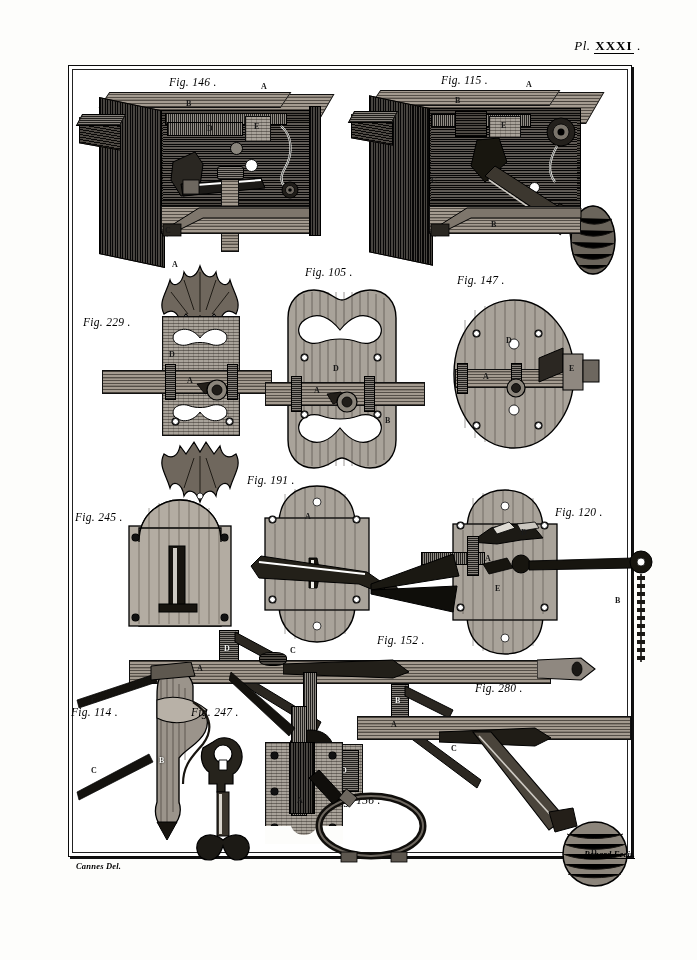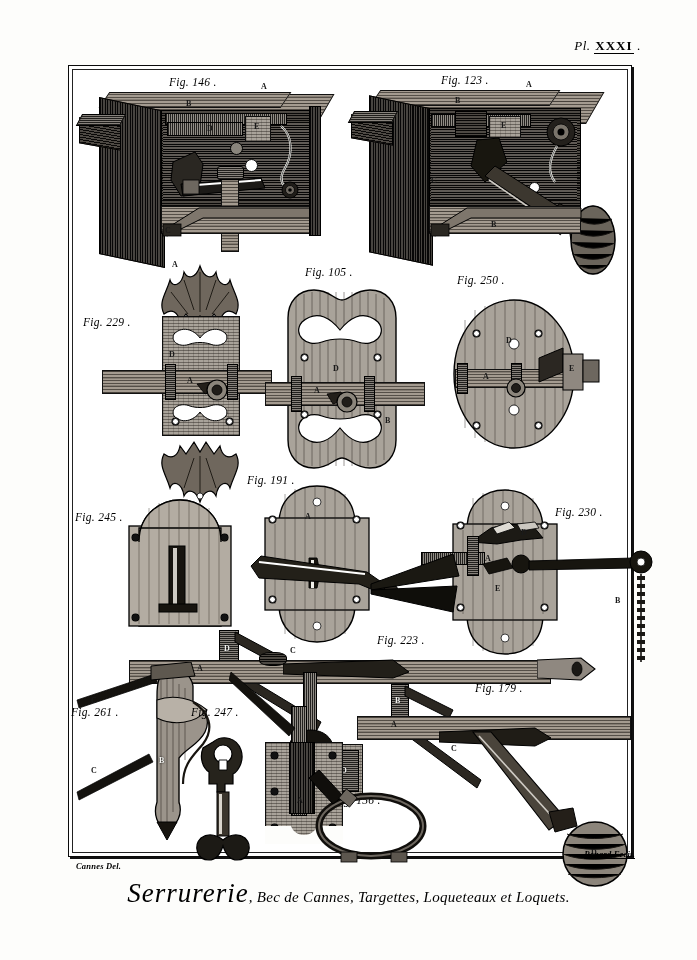--- a/index.html
+++ b/index.html
@@ -154,21 +154,21 @@
       <div class="key" style="left:96px;top:160px;">C</div>
 
       <div class="darkv" style="position:absolute;left:240px;top:40px;width:10px;height:128px;"></div>
 
       <div class="key" style="left:192px;top:16px;">A</div>
       <div class="key" style="left:117px;top:33px;">B</div>
       <div class="key" style="left:103px;top:194px;">A</div>
     </div>
 
     <div>
-      <div class="fl" style="left:372px;top:8px;">Fig. 123 .</div>
+      <div class="fl" style="left:372px;top:8px;">Fig. 115 .</div>
 
       <div class="woodh" style="position:absolute;left:320px;top:26px;width:195px;height:30px;
            transform:skewX(-30deg);transform-origin:left bottom;"></div>
       <div class="woodh" style="position:absolute;left:306px;top:24px;width:178px;height:14px;
            transform:skewX(-34deg);"></div>
 
       <div class="darkv" style="position:absolute;left:300px;top:36px;width:62px;height:155px;
            transform:skewY(12deg);"></div>
       <div class="dark" style="position:absolute;left:282px;top:52px;width:40px;height:22px;
            transform:skewY(10deg);"></div>
@@ -322,21 +322,21 @@
       <div class="metal" style="position:absolute;left:295px;top:310px;width:9px;height:34px;"></div>
       <div class="key" style="left:245px;top:320px;">A</div>
       <svg style="position:absolute;left:256px;top:318px;" width="38" height="34">
         <path d="M2 10 L16 8 L20 16 L8 20 Z" fill="#231f1a" stroke="#000" stroke-width="0.8"></path>
         <circle cx="22" cy="18" r="10" fill="#8b857b" stroke="#000" stroke-width="1.2"></circle>
         <circle cx="22" cy="18" r="5" fill="#201d19" stroke="#000" stroke-width="0.8"></circle>
       </svg>
     </div>
 
     <div>
-      <div class="fl" style="left:388px;top:208px;">Fig. 250 .</div>
+      <div class="fl" style="left:388px;top:208px;">Fig. 147 .</div>
 
       <svg style="position:absolute;left:382px;top:232px;" width="126" height="152">
         <ellipse cx="63" cy="76" rx="60" ry="74" fill="#a9a39a" stroke="#000" stroke-width="1.4"></ellipse>
         <g opacity="0.48" stroke="#241e18" stroke-width="0.9">
           <path d="M14 22 L14 130"></path>
             <path d="M24 12 L24 140"></path>
             <path d="M34 8 L34 144"></path>
           <path d="M44 5 L44 147"></path>
             <path d="M54 3 L54 149"></path>
             <path d="M64 3 L64 149"></path>
@@ -432,21 +432,21 @@
       <div class="key" style="left:236px;top:446px;">A</div>
 
       <svg style="position:absolute;left:178px;top:478px;" width="160" height="60">
         <path d="M4 22 L14 12 L120 28 L140 42 L136 50 L112 40 L12 34 Z" fill="#232019" stroke="#000" stroke-width="1"></path>
         <path d="M12 18 L118 30" stroke="#ffffff" stroke-width="2.2" fill="none"></path>
         <circle cx="144" cy="47" r="7" fill="#2b2721" stroke="#000" stroke-width="1"></circle>
       </svg>
     </div>
 
     <div>
-      <div class="fl" style="left:486px;top:440px;">Fig. 230 .</div>
+      <div class="fl" style="left:486px;top:440px;">Fig. 120 .</div>
 
       <svg style="position:absolute;left:376px;top:422px;" width="120" height="170">
         <path d="M22 42 C 22 14, 40 2, 60 2 C 80 2, 98 14, 98 42 L98 126
                  C 98 154, 80 166, 60 166 C 40 166, 22 154, 22 126 Z" fill="#a9a39a" stroke="#000" stroke-width="1.4"></path>
         <rect x="8" y="36" width="104" height="96" fill="#a9a39a" stroke="#000" stroke-width="1.3"></rect>
         <g opacity="0.45" stroke="#241e18" stroke-width="0.9">
           <path d="M18 42 L18 126"></path>
             <path d="M28 10 L28 158"></path>
             <path d="M38 5 L38 163"></path>
           <path d="M48 3 L48 165"></path>
@@ -502,21 +502,21 @@
       </svg>
       <div class="key" style="left:546px;top:530px;">B</div>
 
       <svg style="position:absolute;left:300px;top:484px;" width="110" height="74">
         <path d="M2 34 L84 4 L90 26 L2 40 Z" fill="#1a1812" stroke="#000" stroke-width="1"></path>
         <path d="M2 40 L88 36 L84 62 L2 44 Z" fill="#0f0e0a" stroke="#000" stroke-width="1"></path>
       </svg>
     </div>
 
     <div>
-      <div class="fl" style="left:308px;top:568px;">Fig. 223 .</div>
+      <div class="fl" style="left:308px;top:568px;">Fig. 152 .</div>
 
       <div class="metal" style="position:absolute;left:150px;top:564px;width:18px;height:46px;"></div>
       <div class="key lt" style="left:155px;top:578px;">D</div>
       <svg style="position:absolute;left:148px;top:560px;" width="110" height="110">
         <path d="M18 6 L70 34 L66 42 L18 16 Z" fill="#2b2721" stroke="#000" stroke-width="1"></path>
         <path d="M18 44 L104 96 L100 104 L18 54 Z" fill="#2b2721" stroke="#000" stroke-width="1"></path>
       </svg>
 
       <div class="woodh" style="position:absolute;left:60px;top:594px;width:420px;height:22px;"></div>
       <div class="key" style="left:128px;top:598px;">A</div>
@@ -540,21 +540,21 @@
 
       <div class="stone" style="position:absolute;left:200px;top:678px;width:92px;height:50px;"></div>
       <div class="metal" style="position:absolute;left:206px;top:684px;width:22px;height:40px;"></div>
       <div class="metal" style="position:absolute;left:266px;top:684px;width:22px;height:40px;"></div>
       <div class="metalh" style="position:absolute;left:234px;top:678px;width:12px;height:50px;"></div>
       <div class="key lt" style="left:212px;top:700px;">D</div>
       <div class="key lt" style="left:272px;top:700px;">D</div>
     </div>
 
     <div>
-      <div class="fl" style="left:2px;top:640px;">Fig. 261 .</div>
+      <div class="fl" style="left:2px;top:640px;">Fig. 114 .</div>
 
       <svg style="position:absolute;left:2px;top:598px;" width="120" height="180">
         <path d="M6 36 L84 10 L86 18 L8 44 Z" fill="#14120e" stroke="#000" stroke-width="0.7"></path>
         <path d="M6 128 L78 90 L82 98 L8 136 Z" fill="#14120e" stroke="#000" stroke-width="0.7"></path>
       </svg>
       <div class="key" style="left:22px;top:630px;">C</div>
       <div class="key" style="left:22px;top:700px;">C</div>
 
       <svg style="position:absolute;left:62px;top:596px;" width="100" height="180">
         <path d="M36 10 C 50 6, 60 12, 62 24 L62 40 C 74 46, 80 58, 74 70
@@ -607,21 +607,21 @@
       <svg style="position:absolute;left:196px;top:760px;" width="78" height="22">
         <path d="M0 0 L26 0 C 30 12, 48 12, 52 0 L78 0 L78 18 L0 18 Z" fill="#fdfdfb"></path>
       </svg>
 
       <svg style="position:absolute;left:160px;top:604px;" width="80" height="80">
         <path d="M2 2 L66 58 L60 66 L0 10 Z" fill="#14120e" stroke="#000" stroke-width="0.7"></path>
       </svg>
     </div>
 
     <div>
-      <div class="fl" style="left:406px;top:616px;">Fig. 179 .</div>
+      <div class="fl" style="left:406px;top:616px;">Fig. 280 .</div>
 
       <div class="metal" style="position:absolute;left:322px;top:618px;width:16px;height:42px;"></div>
       <div class="key lt" style="left:326px;top:630px;">B</div>
       <svg style="position:absolute;left:320px;top:614px;" width="110" height="116">
         <path d="M16 6 L64 30 L60 38 L16 16 Z" fill="#2b2721" stroke="#000" stroke-width="1"></path>
         <path d="M16 44 L92 100 L88 108 L16 54 Z" fill="#2b2721" stroke="#000" stroke-width="1"></path>
       </svg>
 
       <div class="woodh" style="position:absolute;left:288px;top:650px;width:272px;height:22px;"></div>
       <div class="key" style="left:322px;top:654px;">A</div>
@@ -660,17 +660,14 @@
         <rect x="36" y="86" width="16" height="10" fill="#5c564e" stroke="#000" stroke-width="0.8"></rect>
         <rect x="86" y="86" width="16" height="10" fill="#5c564e" stroke="#000" stroke-width="0.8"></rect>
       </svg>
     </div>
 
   </div>
 
   <div class="sig sig-left">Cannes Del.</div>
   <div class="sig sig-right">Benard Fecit.</div>
 
-  <div class="caption">
-    <span class="main">Serrurerie</span><span class="sub">, Bec de Cannes, Targettes, Loqueteaux et Loquets.</span>
-  </div>
 
 </div>
 
 </body></html>

